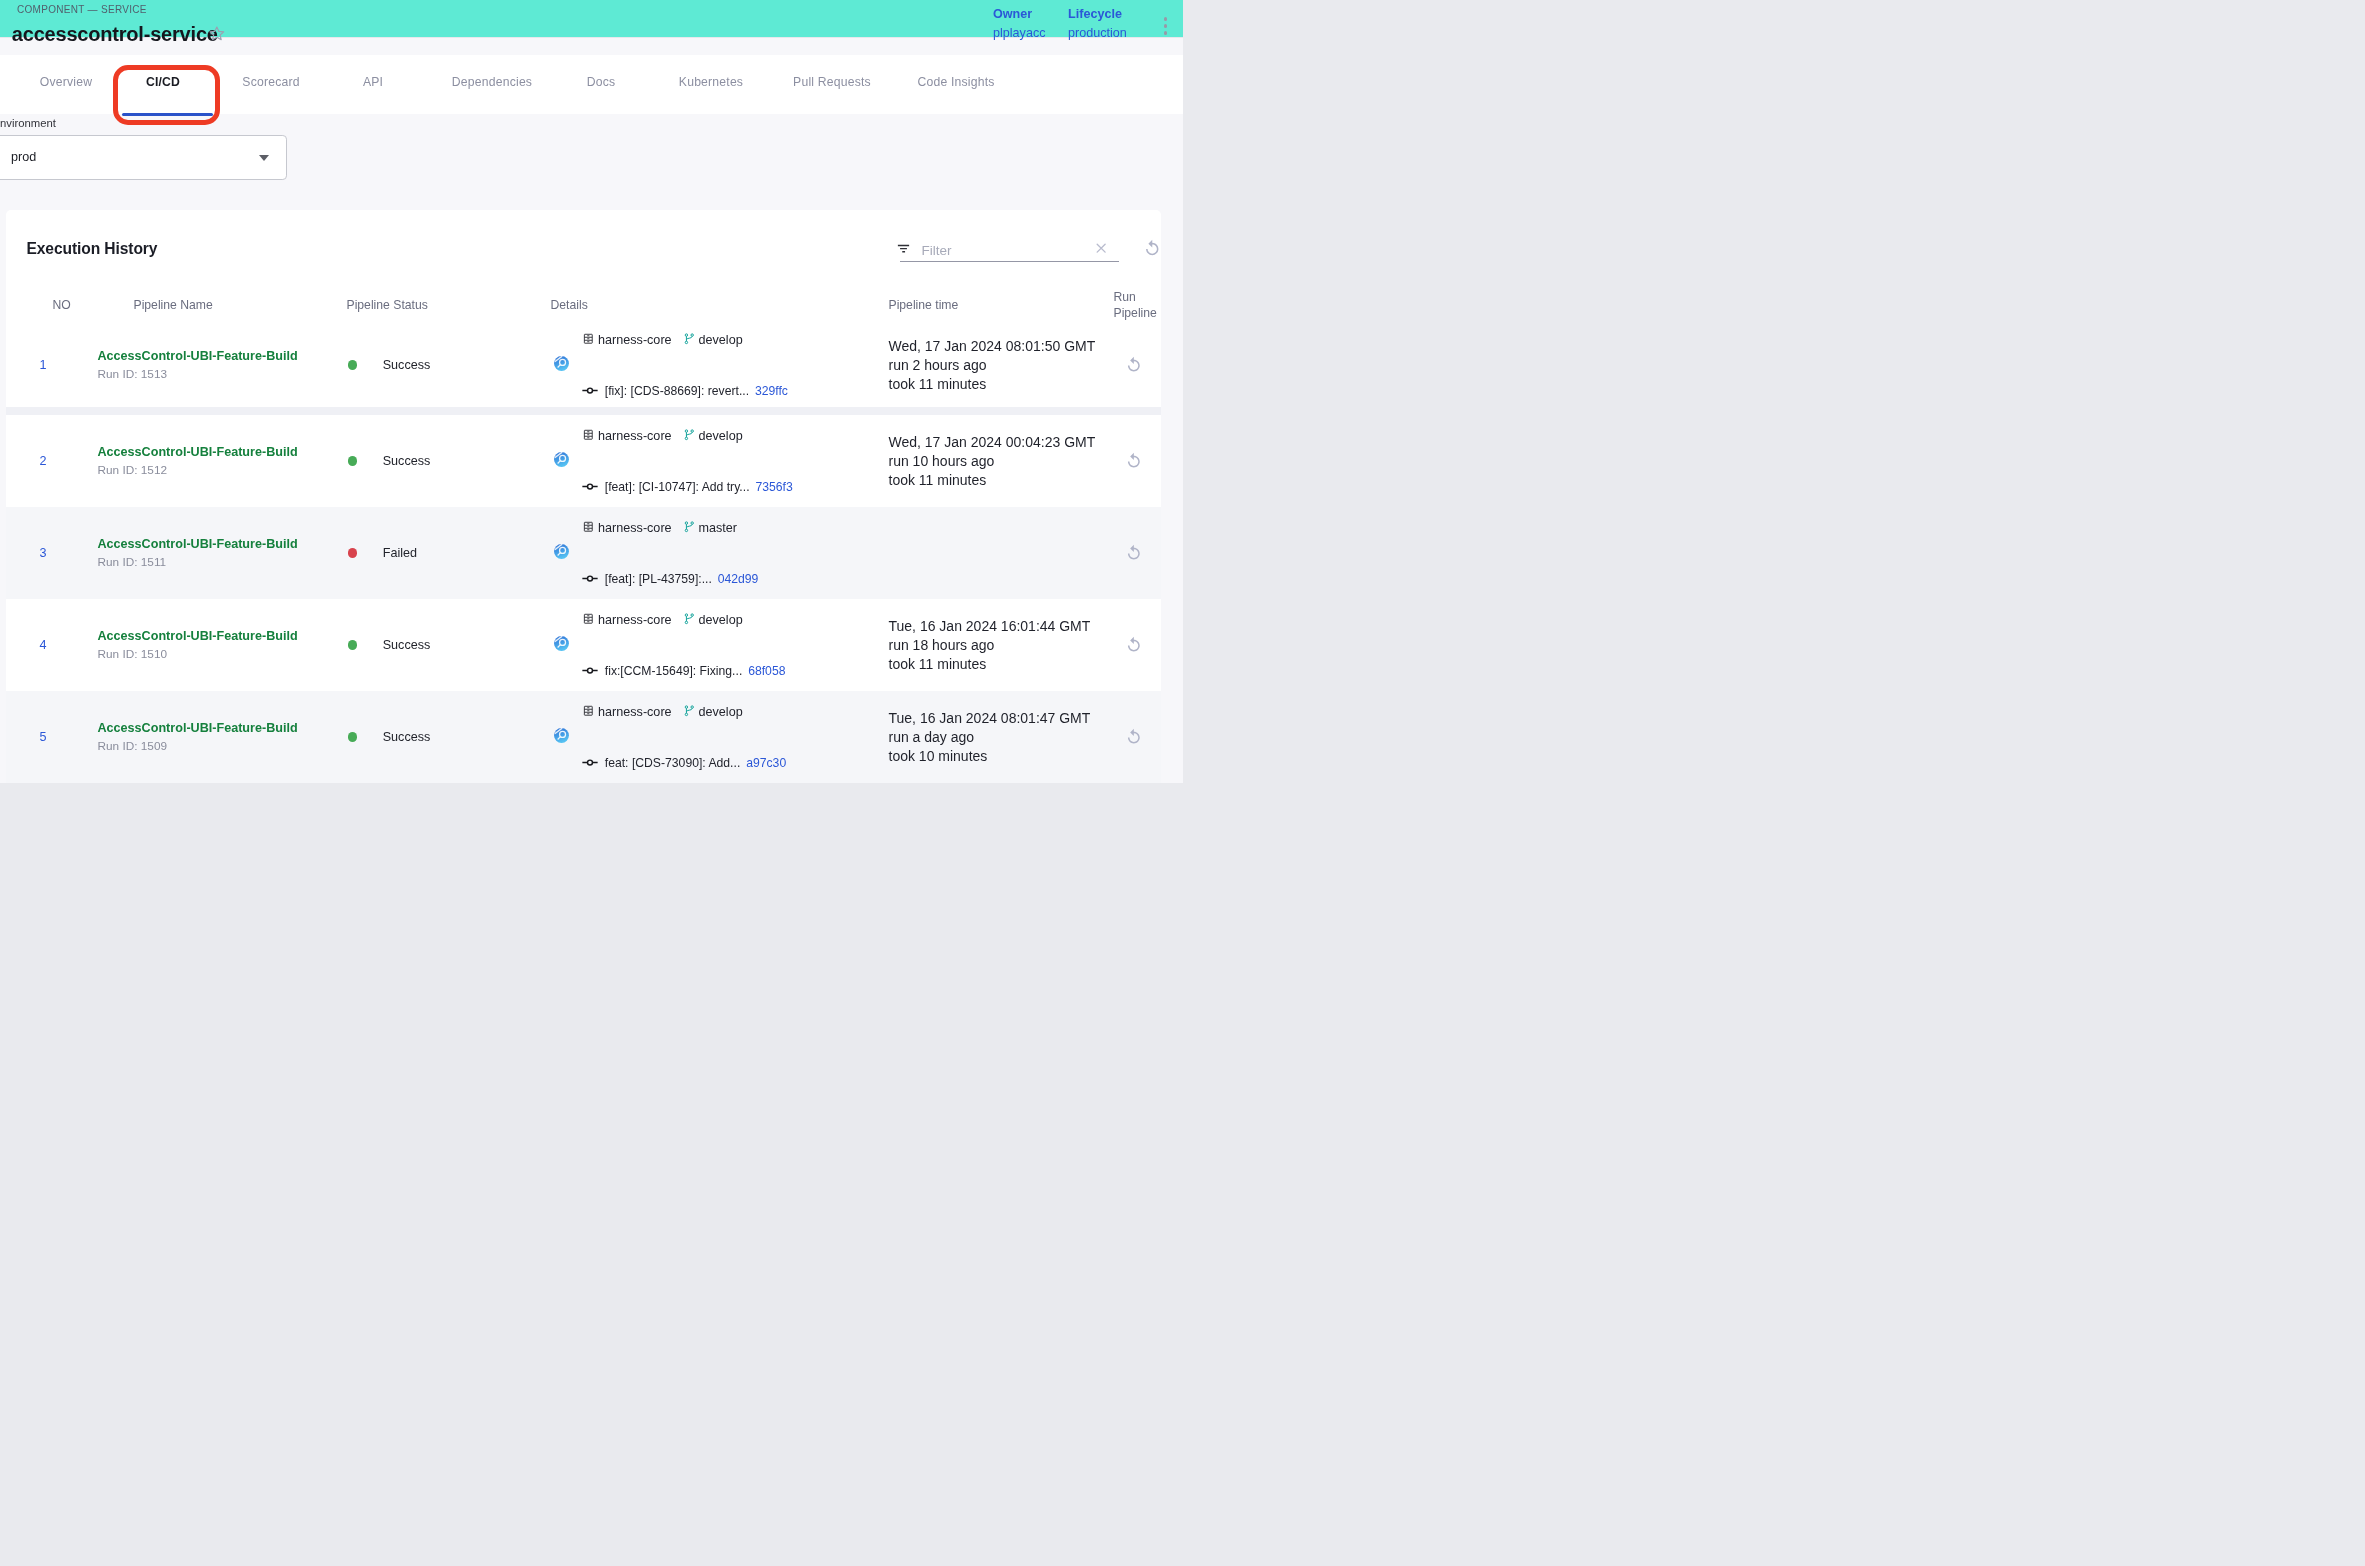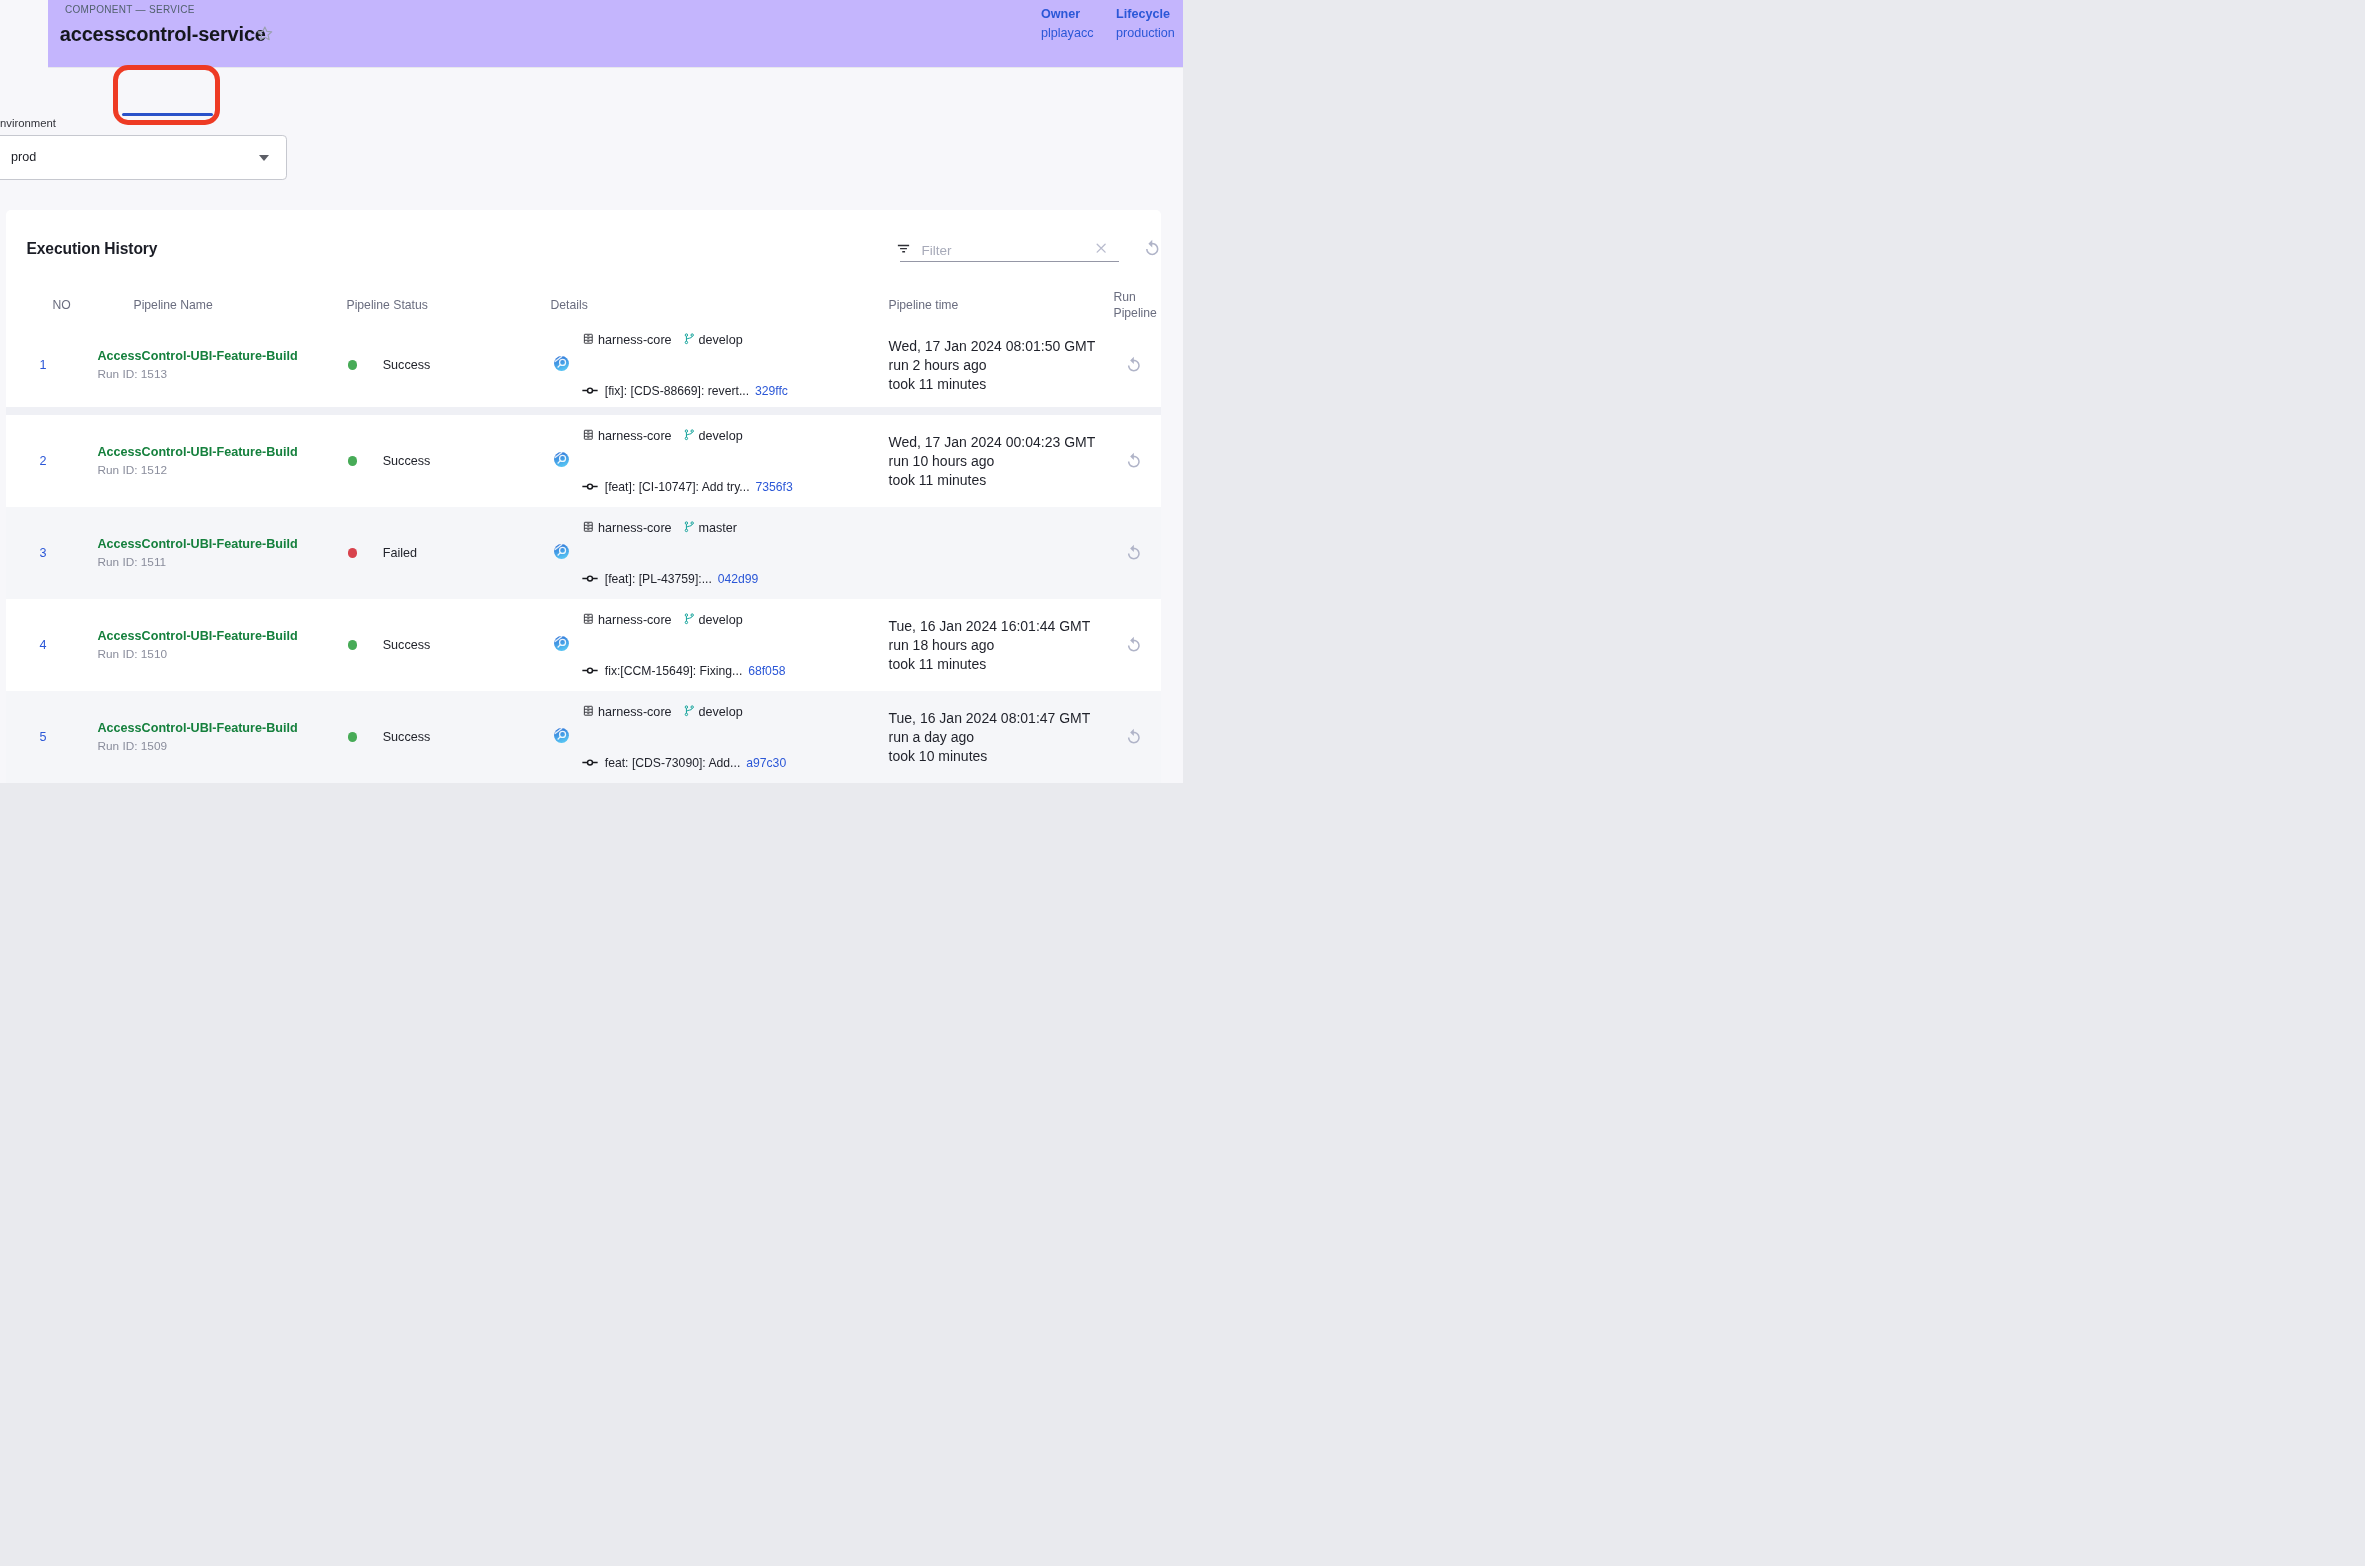--- a/index.html
+++ b/index.html
@@ -1,19 +1,19 @@
 <!DOCTYPE html>
 <html style="font-size:13.5px"><head>
 <meta charset="utf-8">
 <style>
   html,body{margin:0;padding:0;background:#e9eaee;}
   .screen{position:relative;width:1183px;height:783px;overflow:hidden;background:#f7f7fa;
           font-family:"Liberation Sans",sans-serif;-webkit-font-smoothing:antialiased;}
   
-  .page-header{position:absolute;left:0;top:0;width:100%;height:68px;background:#c4b5fd;border-bottom:0.8px solid #e7e8ec;box-sizing:border-box;margin-left:48px;}
+  .page-header{position:absolute;left:0;top:0;width:100%;height:38px;background:#5eead4;border-bottom:0.8px solid #e7e8ec;box-sizing:border-box;}
   .breadcrumb{position:absolute;left:17px;top:4.2px;font-size:10px;font-weight:500;letter-spacing:0.3px;color:#51606d;}
   .page-title{position:absolute;left:11.8px;top:23px;margin:0;font-size:20px;font-weight:700;color:#15171d;letter-spacing:-0.2px;}
   .star{position:absolute;left:208px;top:25px;cursor:pointer;}
   .meta-block{position:absolute;top:5px;line-height:18.5px;}
   .meta-owner{left:993px;}
   .meta-lifecycle{left:1068px;}
   .meta-label{font-size:12.6px;font-weight:700;color:#2b57d7;}
   .meta-value{font-size:12.6px;color:#2b57d7;text-decoration:none;cursor:pointer;display:block;}
   .kebab{position:absolute;left:1161px;top:14.3px;display:flex;flex-direction:column;gap:3.4px;cursor:pointer;padding:2.5px;}
   .kebab i{width:3.8px;height:3.8px;border-radius:50%;background:#989aa8;}
@@ -96,20 +96,31 @@
       <div class="meta-label">Lifecycle</div>
       <a class="meta-value">production</a>
     </div>
     <div class="kebab">
         <i></i>
         <i></i>
         <i></i>
       </div>
   </div>
 
+  <div class="tabbar">
+    <div class="tab" style="left:66px">Overview</div>
+    <div class="tab active" style="left:163px">CI/CD</div>
+    <div class="tab" style="left:271px">Scorecard</div>
+    <div class="tab" style="left:373px">API</div>
+    <div class="tab" style="left:492px">Dependencies</div>
+    <div class="tab" style="left:601px">Docs</div>
+    <div class="tab" style="left:711px">Kubernetes</div>
+    <div class="tab" style="left:832px">Pull Requests</div>
+    <div class="tab" style="left:956px">Code Insights</div>
+  </div>
   <div class="tab-underline"></div>
   <div class="annotation-rect"></div>
 
   <div class="env-label">nvironment</div>
   <div class="env-select">
     <span class="env-value">prod</span>
     <span class="caret"></span>
   </div>
 
   <div class="card">

